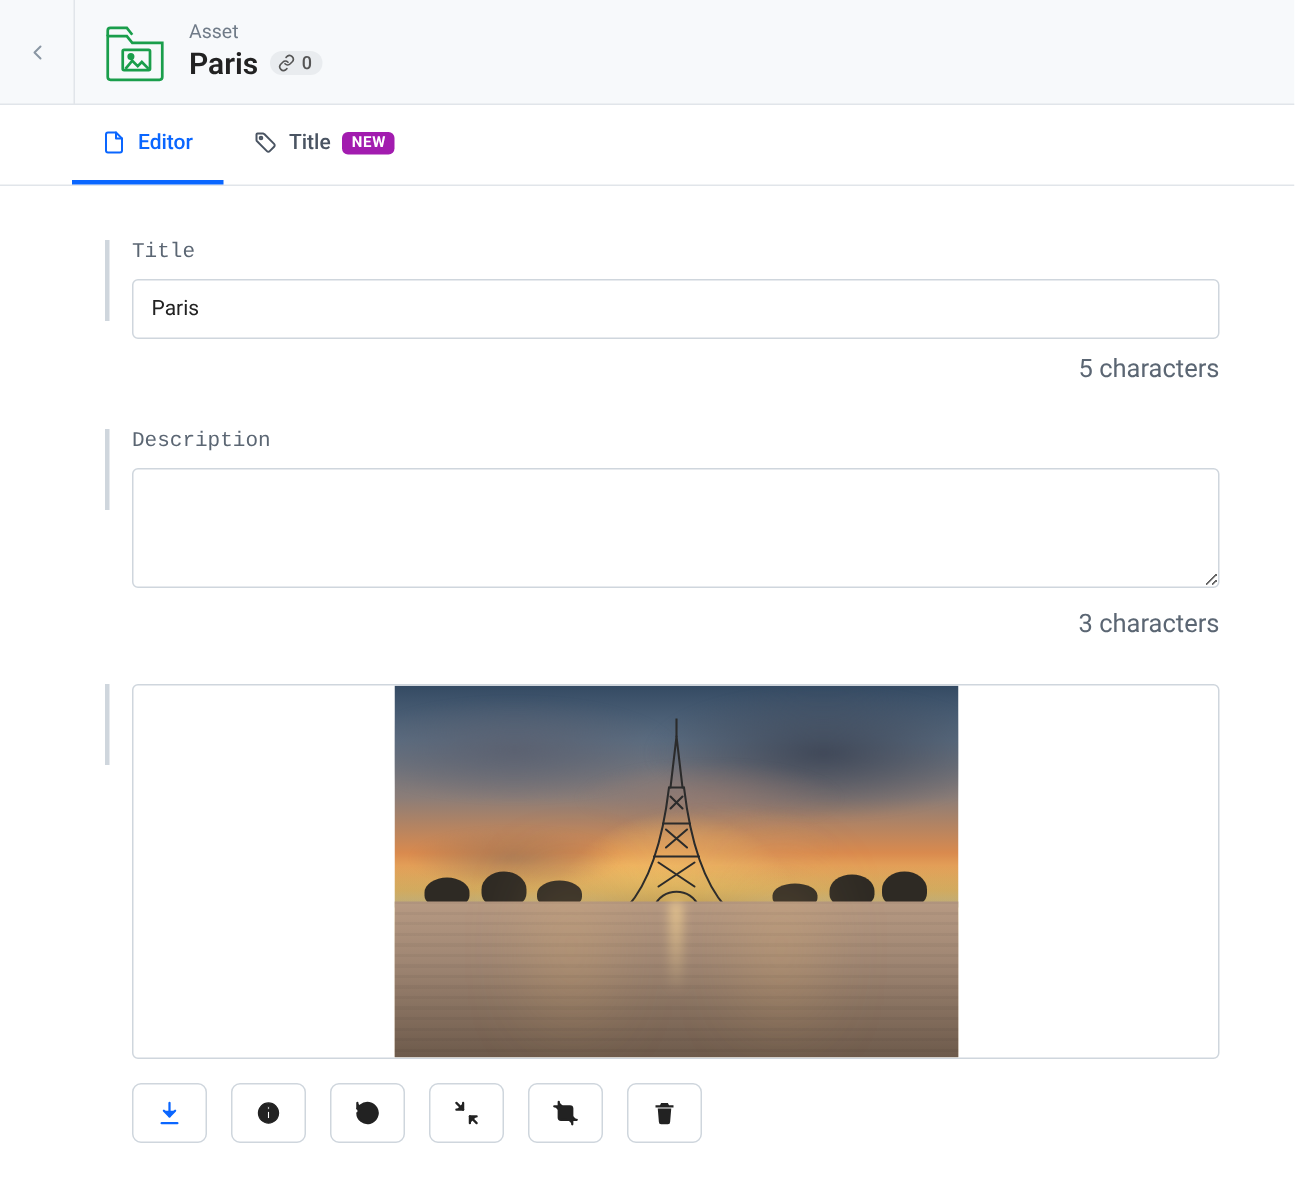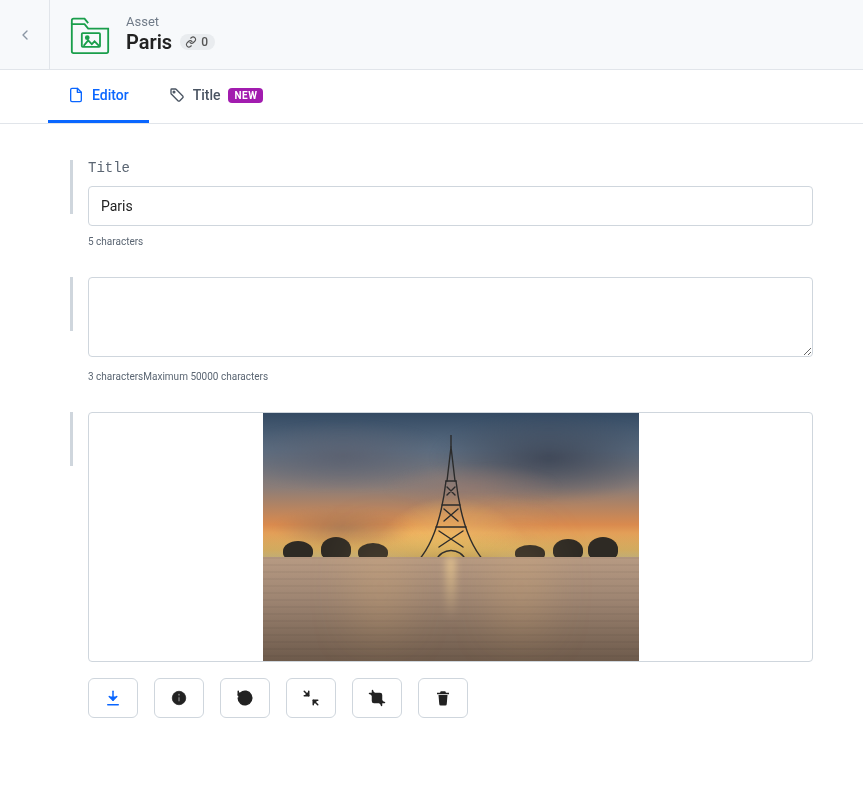--- a/index.html
+++ b/index.html
@@ -77,22 +77,22 @@
     border-radius: 4px;
     padding: 10px 12px;
     font-size: 14px;
     font-family: inherit;
     color: #222;
     background: #fff;
   }
   .text-input { height: 40px; }
   .textarea { height: 80px; resize: both; }
   .helper-row {
-    display: flex; justify-content: flex-start;
-    font-size: 10px; color: #5b6673;
+    display: flex; justify-content: flex-end;
+    font-size: 17px; color: #5b6673;
     margin-top: 10px;
   }
 
   
   .file-box {
     width: 100%;
     border: 1px solid #cfd6dd;
     border-radius: 4px;
     display: flex; justify-content: center; align-items: center;
     overflow: hidden;
@@ -231,24 +231,24 @@
 
   <div class="field">
     <div class="field-label">Title</div>
     <input class="text-input" type="text" value="Paris" style="">
     <div class="helper-row">
       <span>5 characters</span>
     </div>
   </div>
 
   <div class="field">
+    <div class="field-label">Description</div>
     <textarea class="textarea" style=""></textarea>
     <div class="helper-row">
       <span>3 characters</span>
-      <span>Maximum 50000 characters</span>
     </div>
   </div>
 
   <div class="field">
     <div class="file-box">
       <div class="preview">
         <div class="sky"></div>
         <div class="cloud c1"></div>
           <div class="cloud c2"></div>
         <div class="cloud c3"></div>

